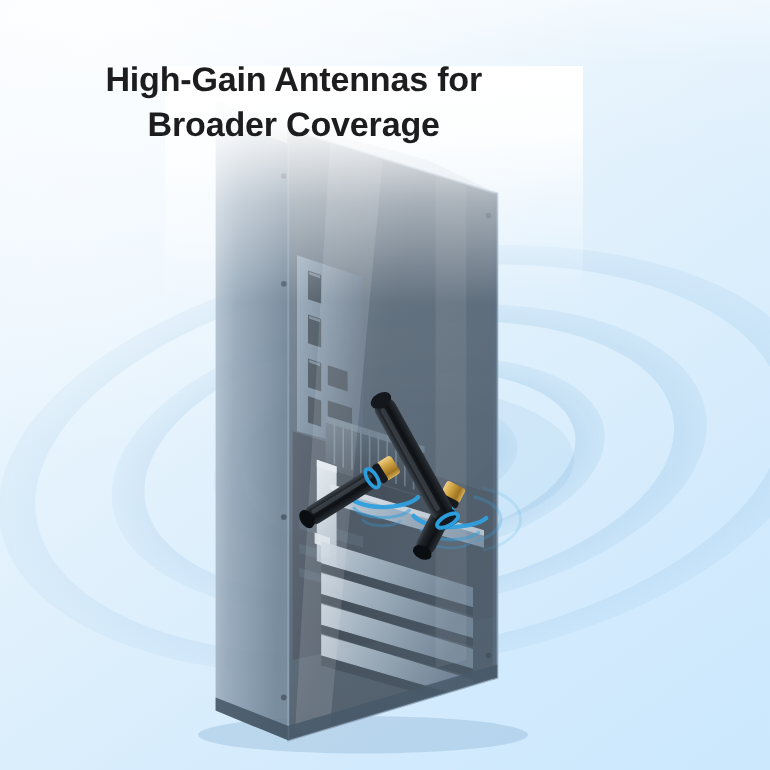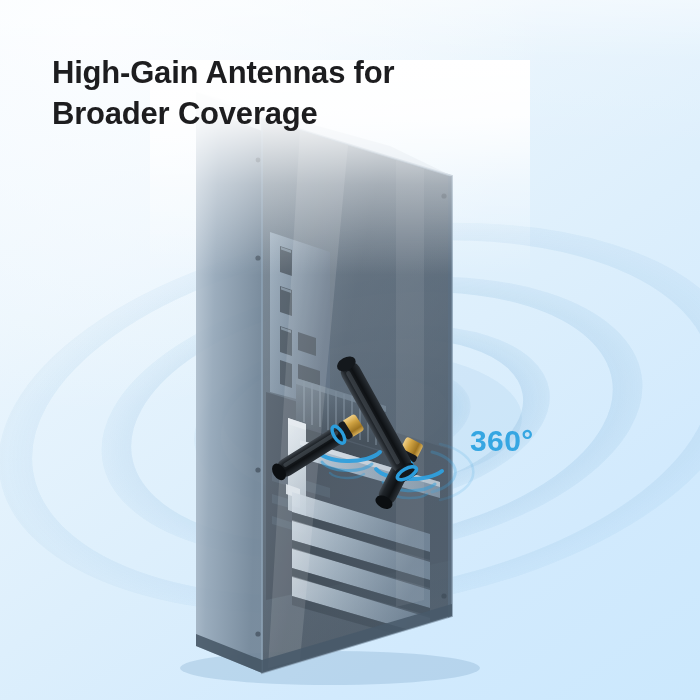--- a/index.html
+++ b/index.html
@@ -15,21 +15,21 @@
       linear-gradient(145deg, #f2f9fe 0%, #eaf5fd 28%, #ddeffc 55%, #d2eafd 78%, #cbe8fd 100%);
   }
 
   
   #scene { position:absolute; inset:0; width:700px; height:700px; }
 
   
   .headline {
     position:absolute; left:52px; top:52px; width:430px;
     font-size:31px; line-height:41px; font-weight:700;
-    color:#1d1d1f; letter-spacing:-0.2px; white-space:pre-line;
+    color:#1d1d1f; letter-spacing:-0.2px; white-space:pre-line;text-align:center;
   }
   .subcopy {
     position:absolute; left:53px; top:148px; width:480px;
     font-size:17.5px; line-height:27.5px; font-weight:400;
     color:#26282b; letter-spacing:-0.05px; white-space:pre-line;
   }
   .badge-360 {
     position:absolute; left:470px; top:424px;
     font-size:30px; font-weight:700; letter-spacing:0.4px;
     color:#35a6e2;
@@ -304,15 +304,14 @@
       </g>
 
       <rect x="0" y="0" width="700" height="150" fill="url(#waveTopFade)" opacity="0.55"></rect>
     </g>
   </svg>
 
   <div class="headline">High-Gain Antennas for
 Broader Coverage</div>
 
 
-  <div class="badge-360">360°</div>
 
 </div>
 
 </body></html>

